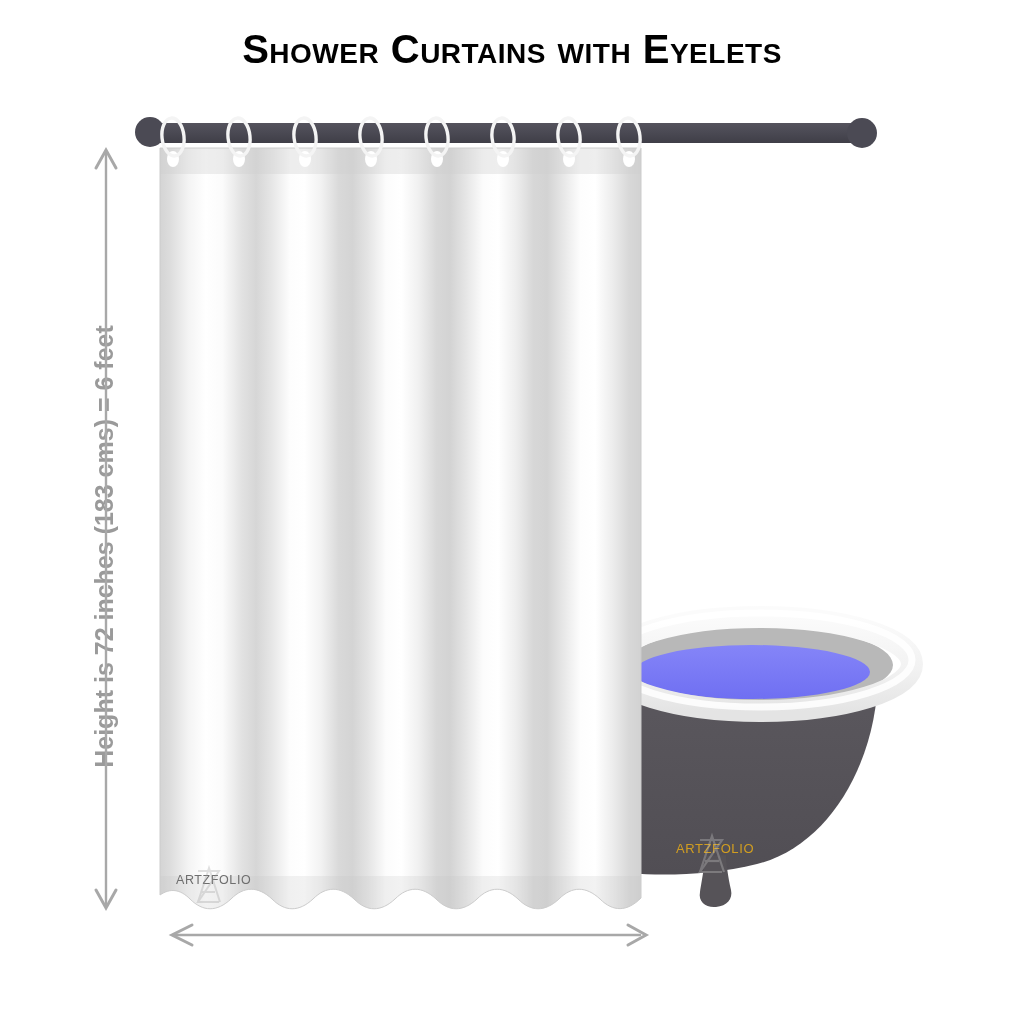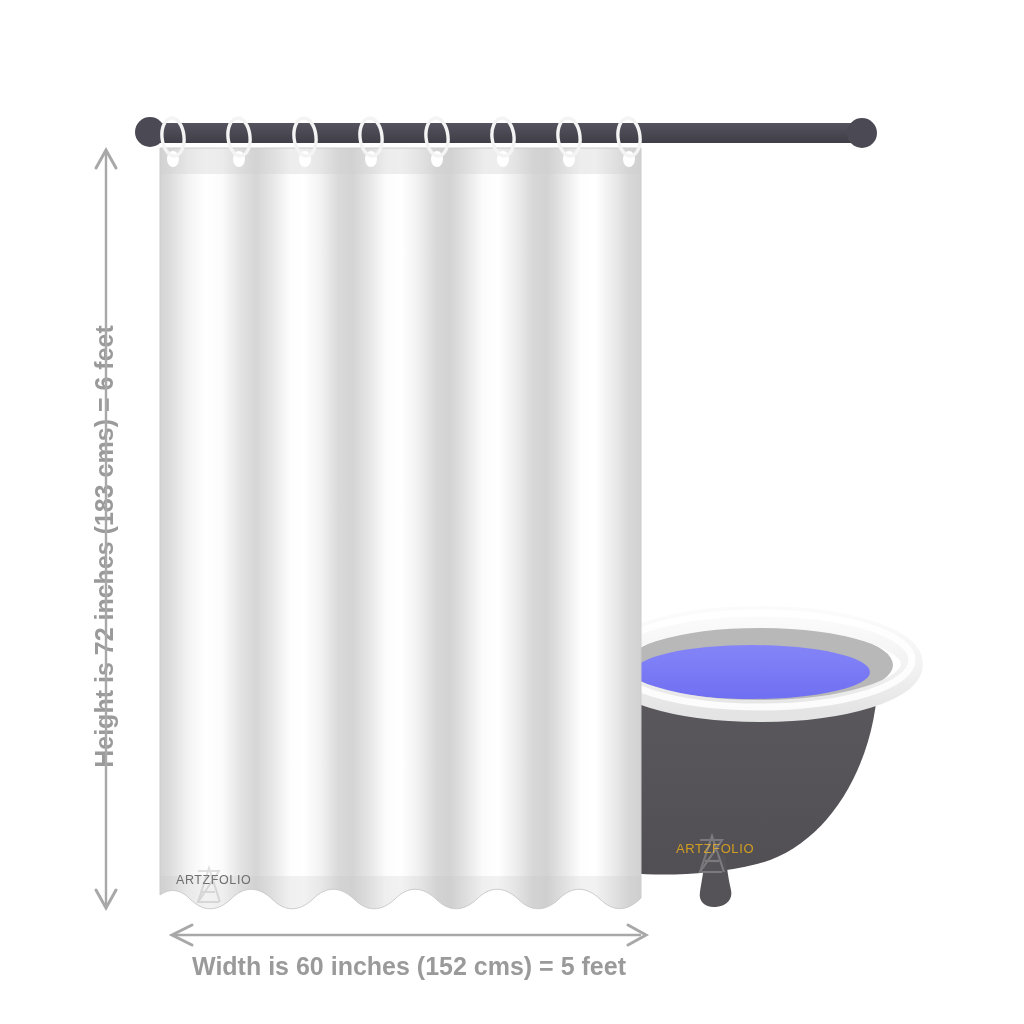--- a/index.html
+++ b/index.html
@@ -72,23 +72,23 @@
     top: 0;
     width: 1024px;
     height: 1024px;
   }
 </style>
 </head>
 <body>
 
 <div id="stage">
 
+  <div class="title">Shower Curtains with Eyelets</div>
 
   <div class="dim-label dim-height">Height is 72 inches (183 cms) = 6 feet</div>
-  <div class="dim-label dim-width">Width is 60 inches (152 cms) = 5 feet</div>
 
   <svg id="scene" viewBox="0 0 1024 1024">
     <defs>
 
       <linearGradient id="fabricGrad" x1="0" y1="0" x2="1" y2="0">
         <stop offset="0.000" stop-color="#d4d4d4"></stop>
         <stop offset="0.020" stop-color="#dcdcdc"></stop>
         <stop offset="0.060" stop-color="#f4f4f4"></stop>
         <stop offset="0.095" stop-color="#ffffff"></stop>
         <stop offset="0.130" stop-color="#fbfbfb"></stop>

